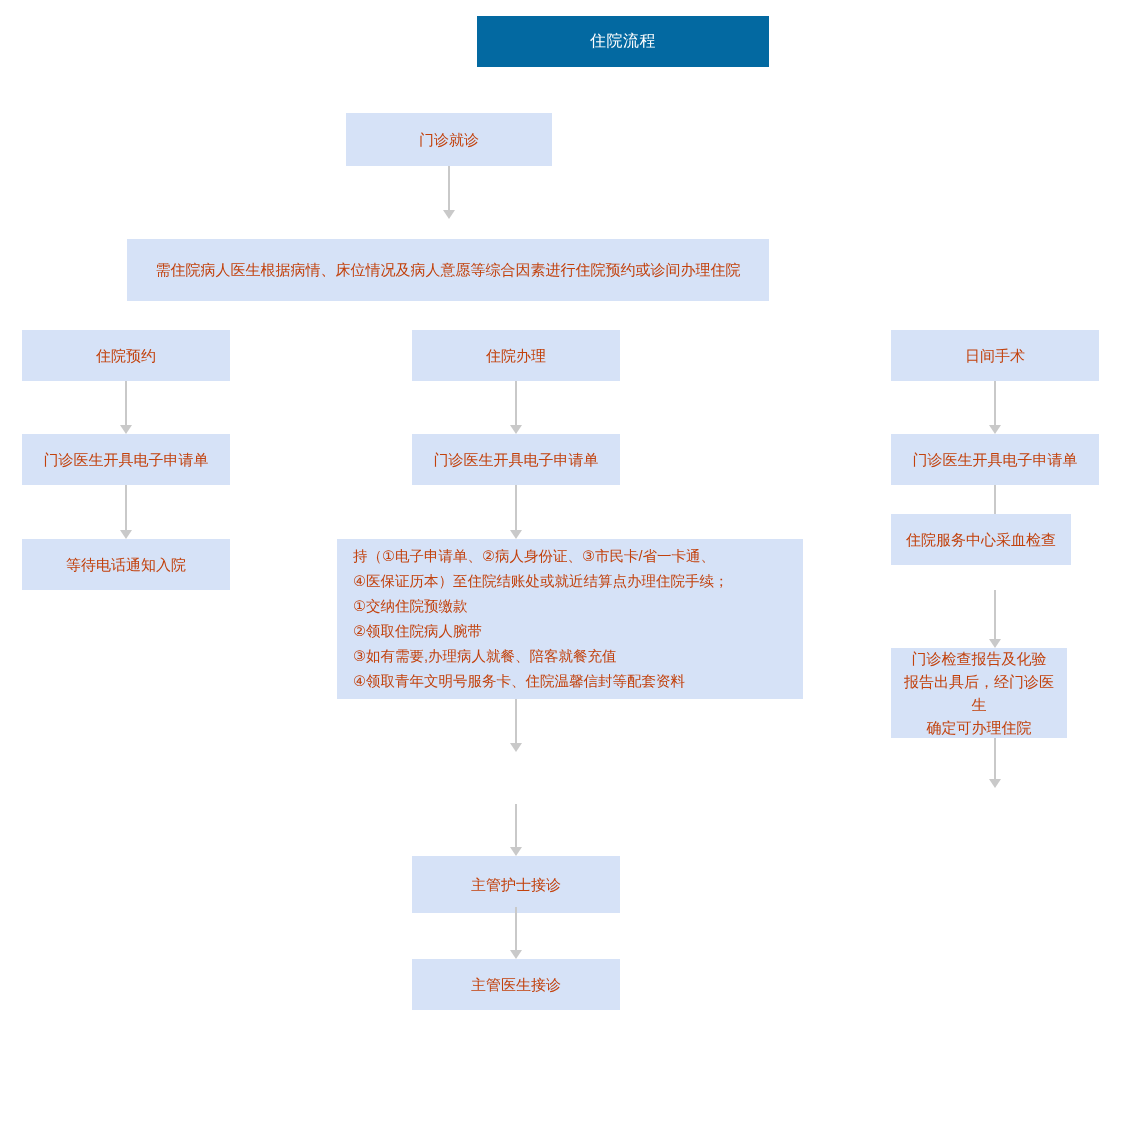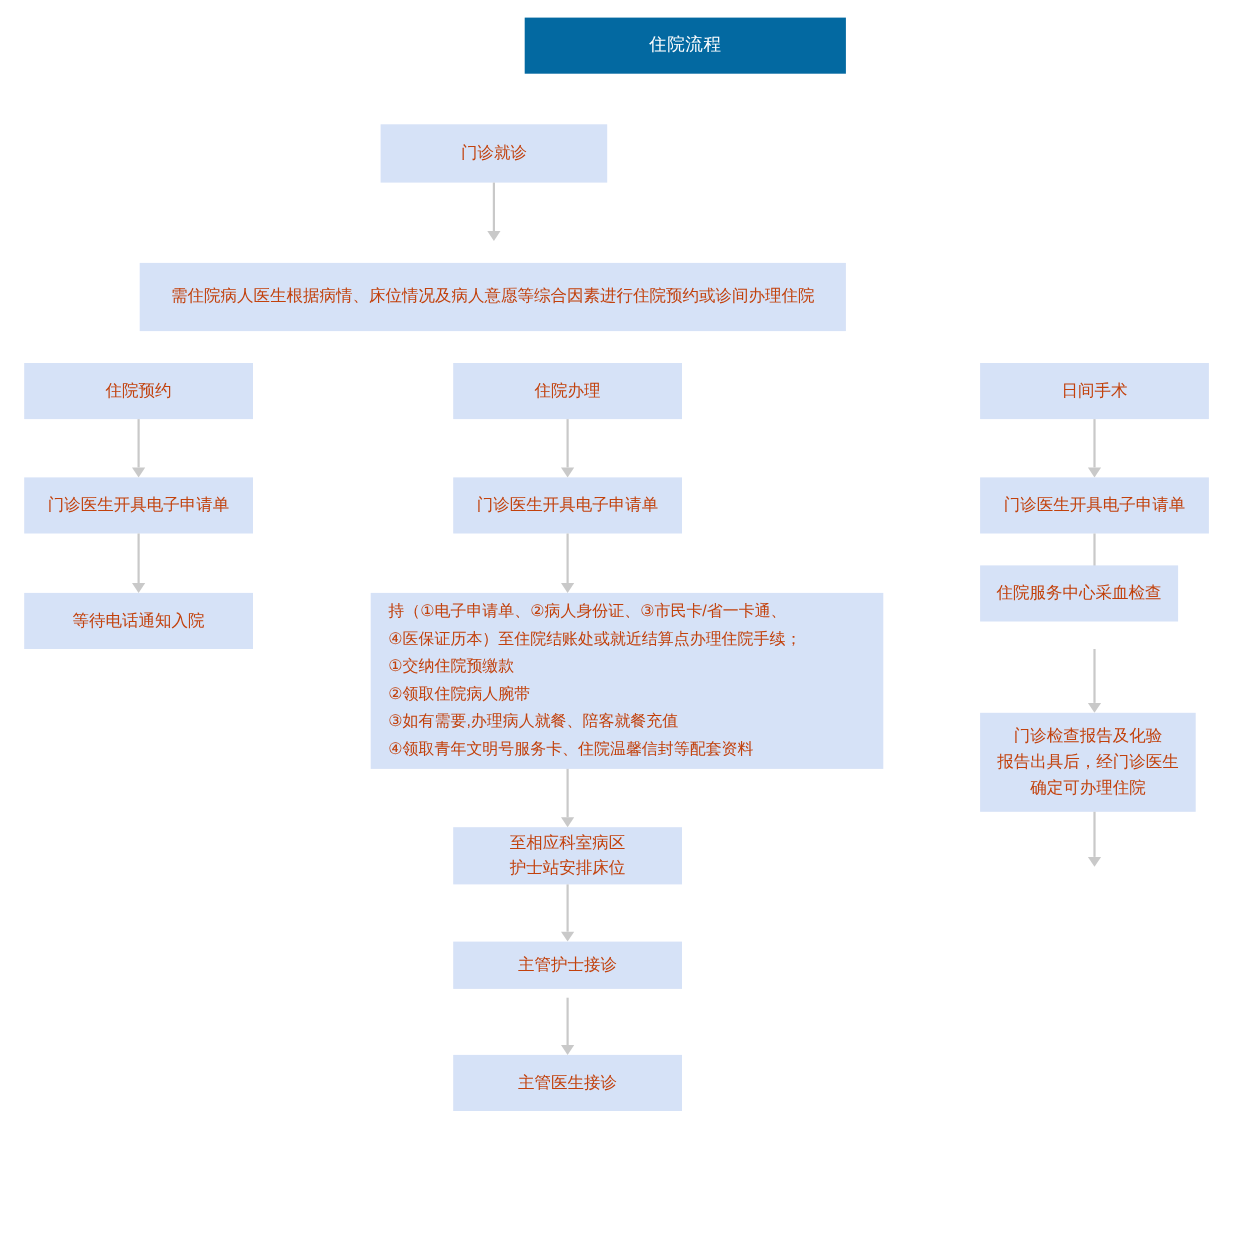--- a/index.html
+++ b/index.html
@@ -129,29 +129,27 @@
 ①交纳住院预缴款
 ②领取住院病人腕带
 ③如有需要,办理病人就餐、陪客就餐充值
 ④领取青年文明号服务卡、住院温馨信封等配套资料</div>
 
   <div class="conn" style="left:486px; top:699px; width:60px; height:53px;">
     <div class="line" style="height:44px;"></div>
     <div class="head"></div>
   </div>
 
-  <div class="node" style="left:412px; top:752px; width:208px; height:52px;">至相应科室病区
-护士站安排床位</div>
 
   <div class="conn" style="left:486px; top:804px; width:60px; height:52px;">
     <div class="line" style="height:43px;"></div>
     <div class="head"></div>
   </div>
 
-  <div class="node" style="left:412px; top:856px; width:208px; height:43px;">主管护士接诊</div>
+  <div class="node" style="left:412px; top:856px; width:208px; height:57px;">主管护士接诊</div>
 
   <div class="conn" style="left:486px; top:907px; width:60px; height:52px;">
     <div class="line" style="height:43px;"></div>
     <div class="head"></div>
   </div>
 
   <div class="node" style="left:412px; top:959px; width:208px; height:51px;">主管医生接诊</div>
 
   <div class="conn" style="left:965px; top:381px; width:60px; height:53px;">
     <div class="line" style="height:44px;"></div>
@@ -165,21 +163,21 @@
     <div class="head"></div>
   </div>
 
   <div class="node" style="left:891px; top:514px; width:180px; height:51px;">住院服务中心采血检查</div>
 
   <div class="conn" style="left:965px; top:590px; width:60px; height:58px;">
     <div class="line" style="height:49px;"></div>
     <div class="head"></div>
   </div>
 
-  <div class="node" style="left:891px; top:648px; width:196px; height:90px;">门诊检查报告及化验
+  <div class="node" style="left:891px; top:648px; width:176px; height:90px;">门诊检查报告及化验
 报告出具后，经门诊医生
 确定可办理住院</div>
 
   <div class="conn" style="left:965px; top:738px; width:60px; height:50px;">
     <div class="line" style="height:41px;"></div>
     <div class="head"></div>
   </div>
 
 
 </div>

